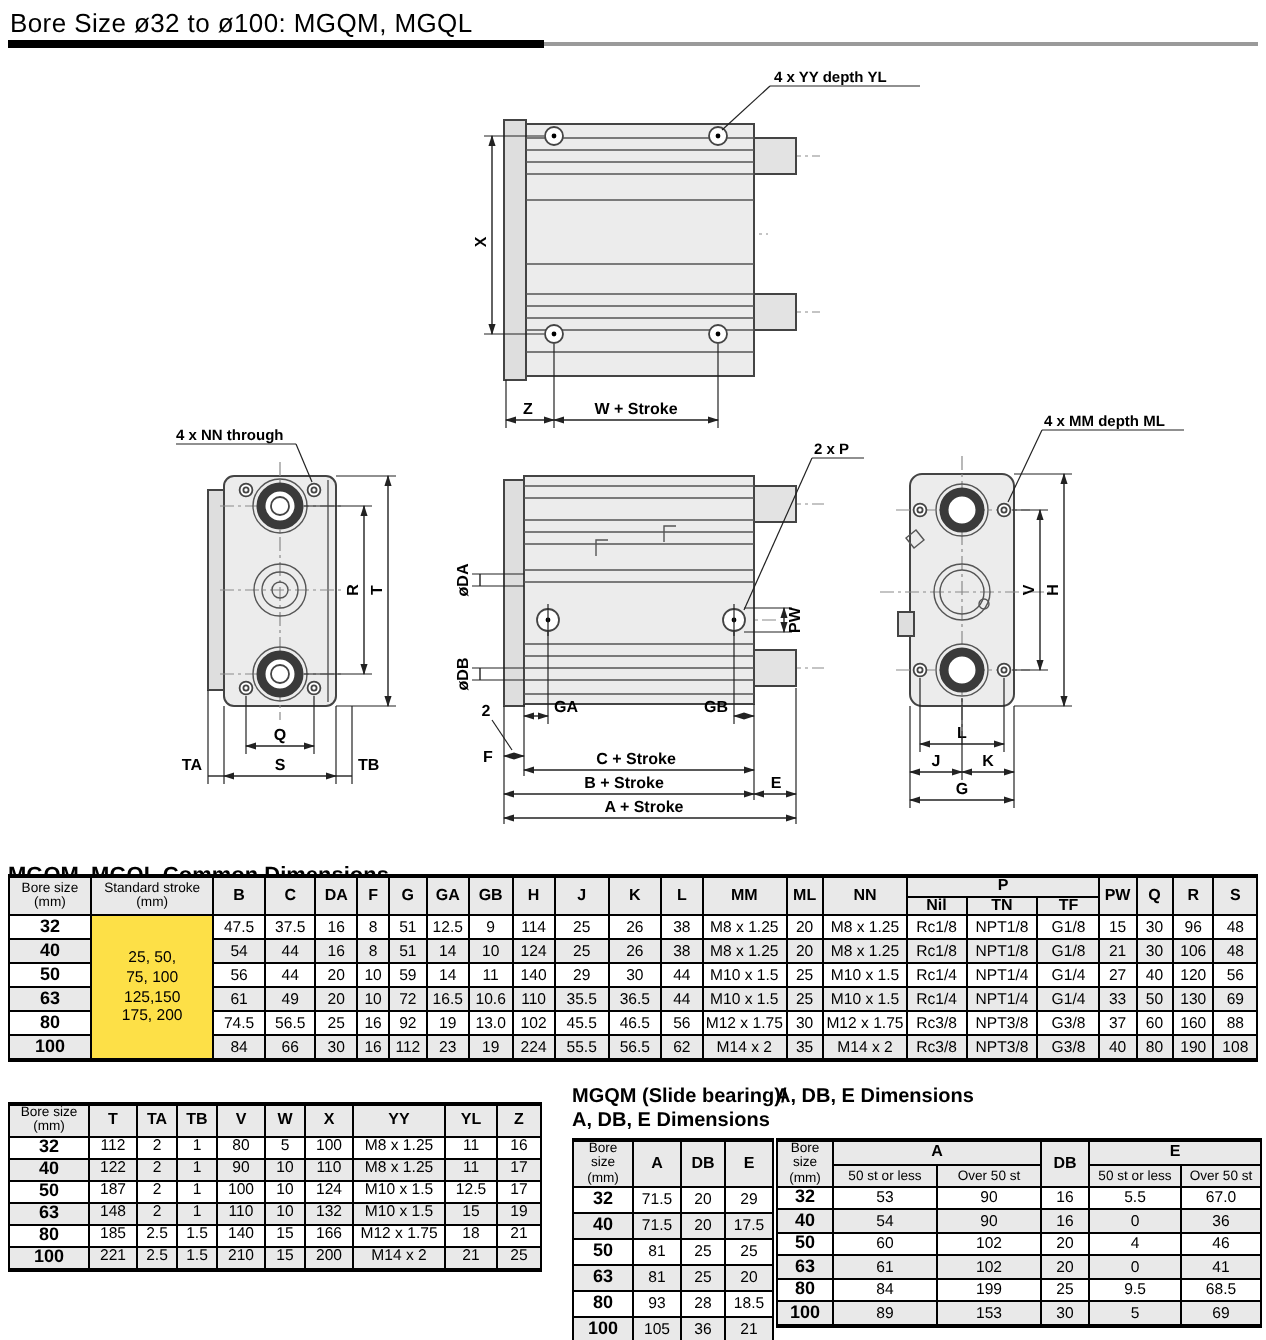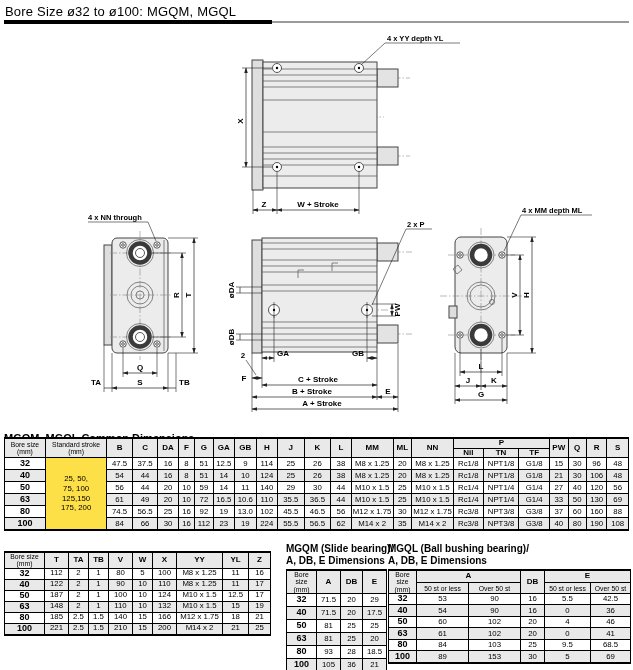--- a/index.html
+++ b/index.html
@@ -682,21 +682,20 @@
           <td>105</td>
           <td>36</td>
           <td>21</td>
         </tr>
       </tbody>
     </table>
 </div>
 
 <div id="mgql-block">
   <div class="blk-title">
-    <div>MGQL (Ball bushing bearing)/</div>
     <div>A, DB, E Dimensions</div>
   </div>
   <table id="table-mgql">
     <colgroup>
       <col style="width:28px">
         <col style="width:52px">
         <col style="width:52px">
       <col style="width:24px">
         <col style="width:46px">
         <col style="width:40px">
@@ -716,21 +715,21 @@
           <th class="sm">Over 50 st</th>
         </tr>
       </thead>
       <tbody>
         <tr>
           <td class="bore">32</td>
           <td>53</td>
           <td>90</td>
           <td>16</td>
           <td>5.5</td>
-          <td>42.5</td>
+          <td>67.0</td>
         </tr>
         <tr>
           <td class="bore">40</td>
           <td>54</td>
           <td>90</td>
           <td>16</td>
           <td>0</td>
           <td>36</td>
         </tr>
         <tr>
@@ -745,21 +744,21 @@
           <td class="bore">63</td>
           <td>61</td>
           <td>102</td>
           <td>20</td>
           <td>0</td>
           <td>41</td>
         </tr>
         <tr>
           <td class="bore">80</td>
           <td>84</td>
-          <td>103</td>
+          <td>199</td>
           <td>25</td>
           <td>9.5</td>
           <td>68.5</td>
         </tr>
         <tr>
           <td class="bore">100</td>
           <td>89</td>
           <td>153</td>
           <td>30</td>
           <td>5</td>

